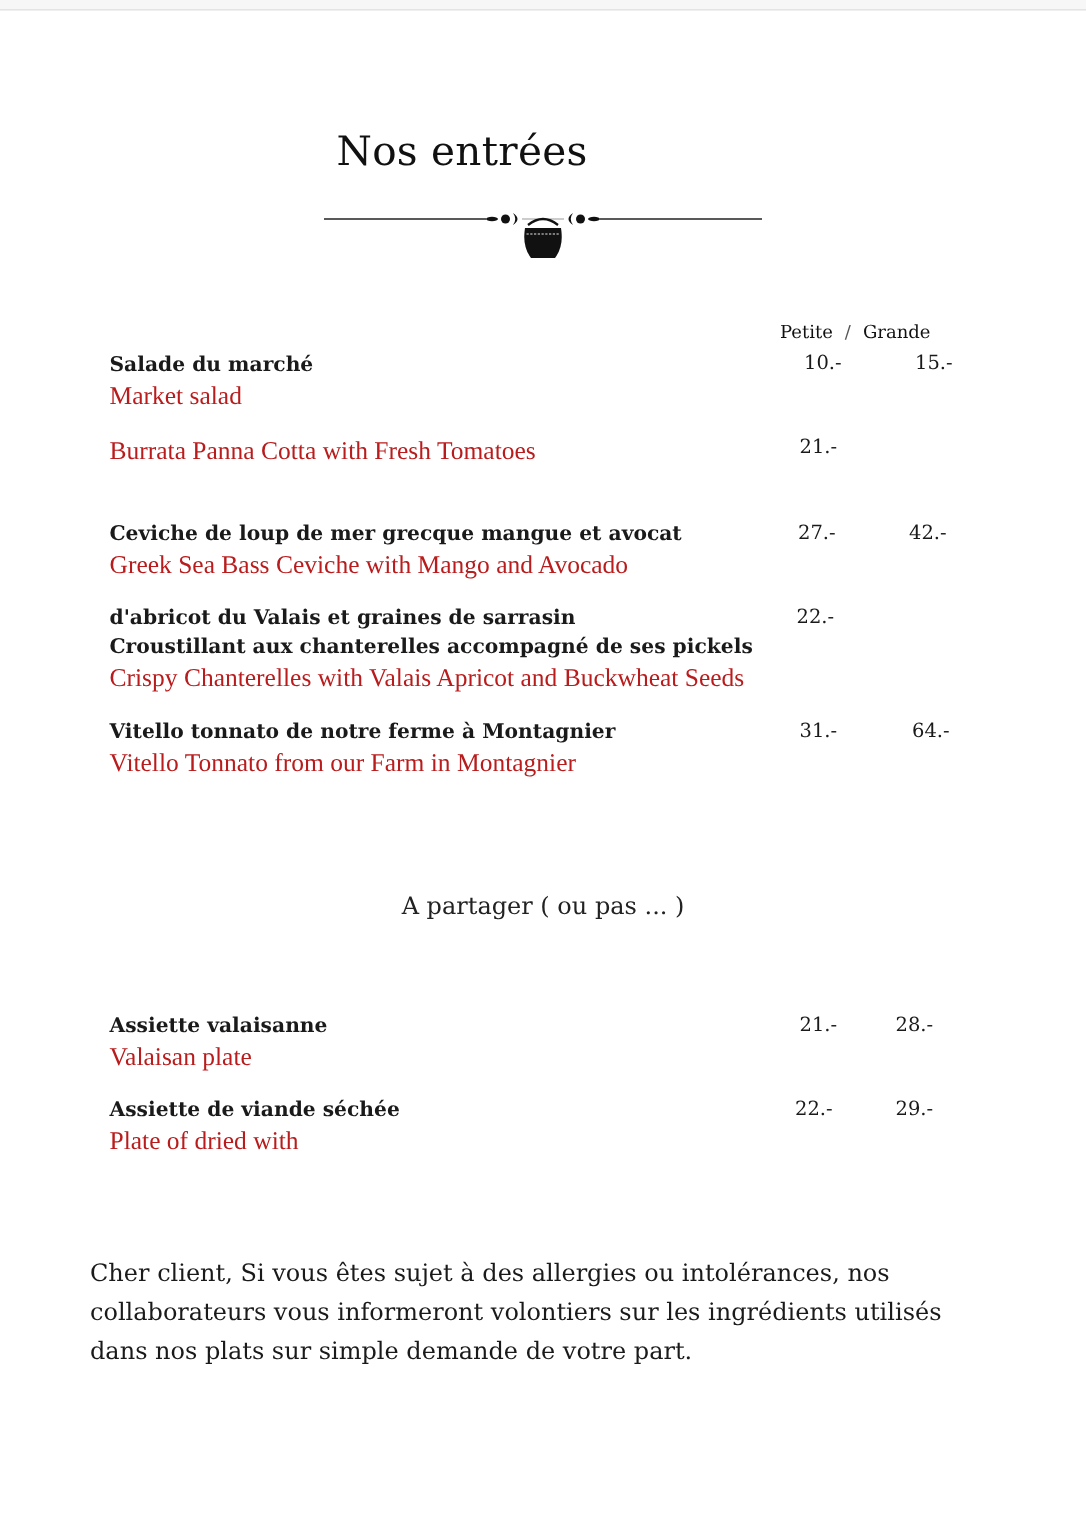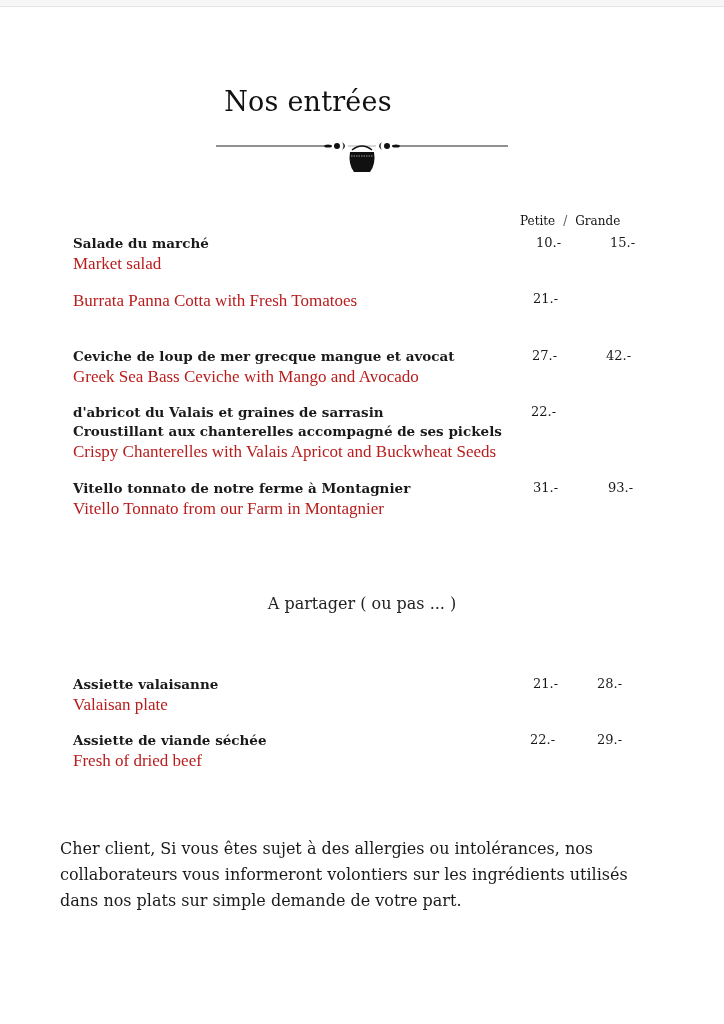--- a/index.html
+++ b/index.html
@@ -102,34 +102,34 @@
   <div class="fr">Croustillant aux chanterelles accompagné de ses pickels</div>
   <div class="en">Crispy Chanterelles with Valais Apricot and Buckwheat Seeds</div>
 </div>
 <div class="price" style="top:404px;left:531px;">22.-</div>
 
 <div class="item" style="top:479px;">
   <div class="fr">Vitello tonnato de notre ferme à Montagnier</div>
   <div class="en">Vitello Tonnato from our Farm in Montagnier</div>
 </div>
 <div class="price" style="top:480px;left:533px;">31.-</div>
-<div class="price" style="top:480px;left:608px;">93.-</div>
+<div class="price" style="top:480px;left:608px;">64.-</div>
 
 <h2 class="section-title" style="margin:0;font-weight:normal;">A partager ( ou pas ... )</h2>
 
 <div class="item" style="top:675px;">
   <div class="fr">Assiette valaisanne</div>
   <div class="en">Valaisan plate</div>
 </div>
 <div class="price" style="top:676px;left:533px;">21.-</div>
 <div class="price" style="top:676px;left:597px;">28.-</div>
 
 <div class="item" style="top:731px;">
   <div class="fr">Assiette de viande séchée</div>
-  <div class="en">Fresh of dried beef</div>
+  <div class="en">Plate of dried with</div>
 </div>
 <div class="price" style="top:732px;left:530px;">22.-</div>
 <div class="price" style="top:732px;left:597px;">29.-</div>
 
 <div class="allergy-note">
   <div>Cher client, Si vous êtes sujet à des allergies ou intolérances, nos</div>
   <div>collaborateurs vous informeront volontiers sur les ingrédients utilisés</div>
   <div>dans nos plats sur simple demande de votre part.</div>
 </div>
 

